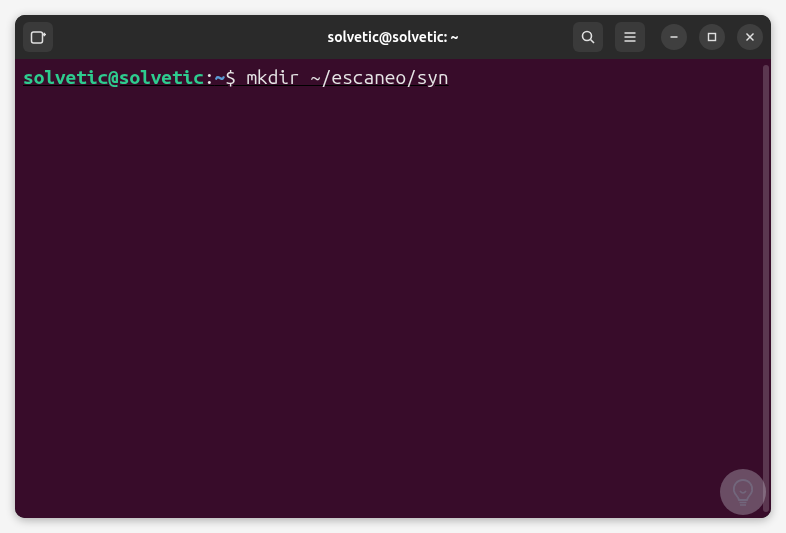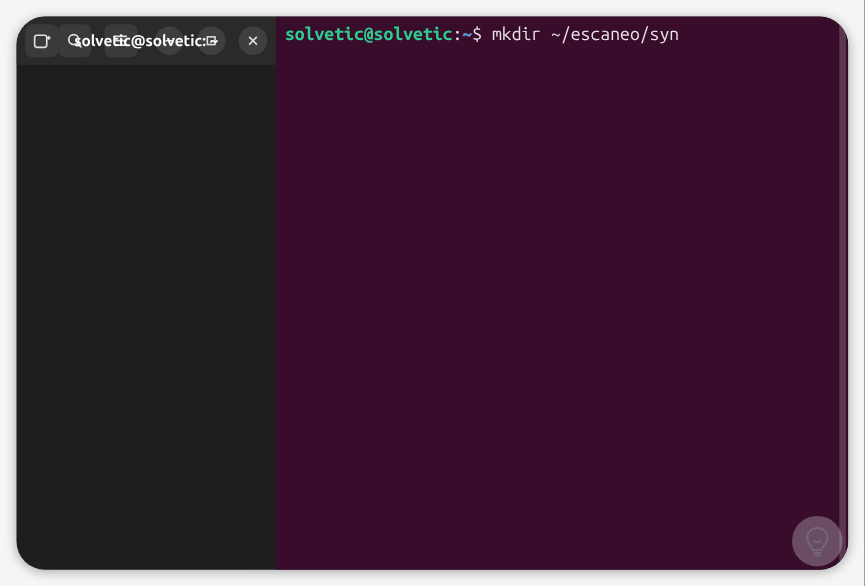--- a/index.html
+++ b/index.html
@@ -12,26 +12,27 @@
       height: 533px;
       background: #f5f5f5;
       font-family: "Ubuntu Mono", "DejaVu Sans Mono", monospace;
       position: relative;
       padding: 15px;
     }
     .window {
       width: 756px;
       height: 503px;
       background: #1e1e1e;
-      border-radius: 26px;
+      border-radius: 10px;
       overflow: hidden;
       box-shadow: 0 2px 10px rgba(0,0,0,0.3);
       display: flex;
-      flex-direction: row;
+      flex-direction: column;
       position: relative;
+      text-decoration: underline;
     }
     .titlebar {
       height: 44px;
       background: #2a2a2a;
       display: flex;
       align-items: center;
       padding: 0 8px;
       position: relative;
     }
     .titlebar-left {
@@ -77,21 +78,21 @@
       background: #3f3f3f;
       display: flex;
       align-items: center;
       justify-content: center;
       cursor: pointer;
     }
     .terminal-body {
       flex: 1;
       background: #380c2a;
       padding: 6px 8px;
-      font-size: 16px;
+      font-size: 19px;
       line-height: 1.35;
       position: relative;
       font-family: "Ubuntu Mono", "DejaVu Sans Mono", monospace;
     }
     .scrollbar {
       position: absolute;
       right: 2px;
       top: 6px;
       width: 6px;
       height: calc(100% - 12px);

